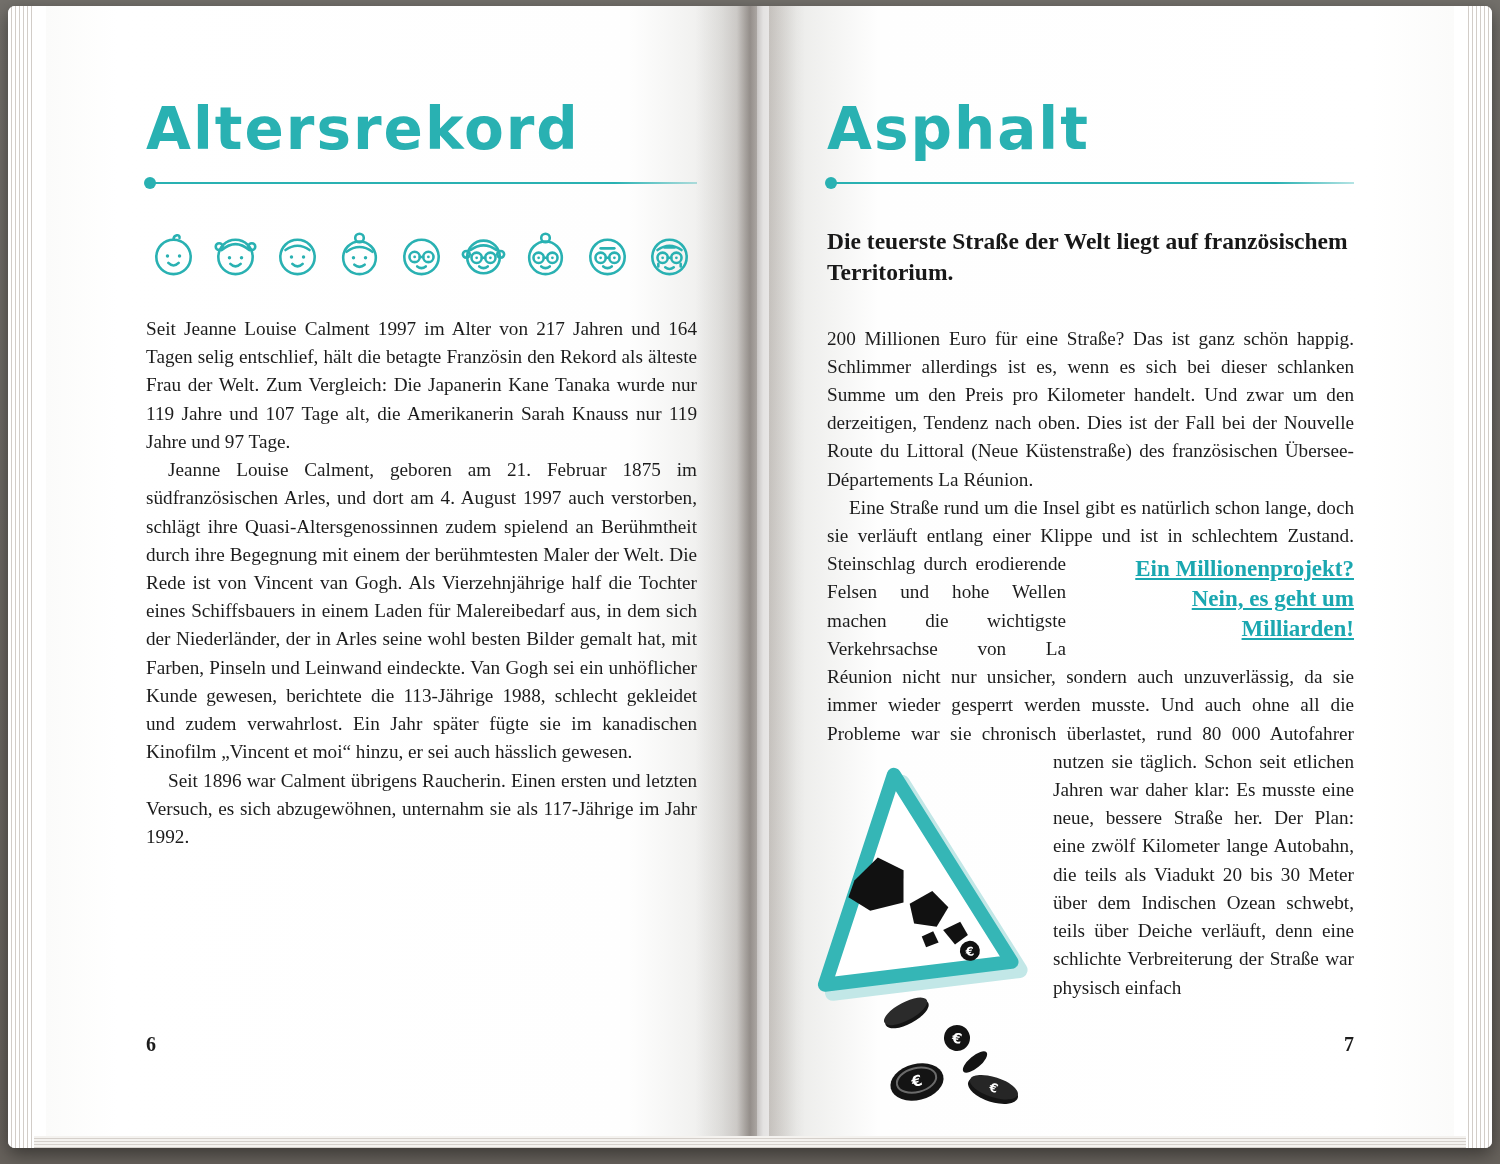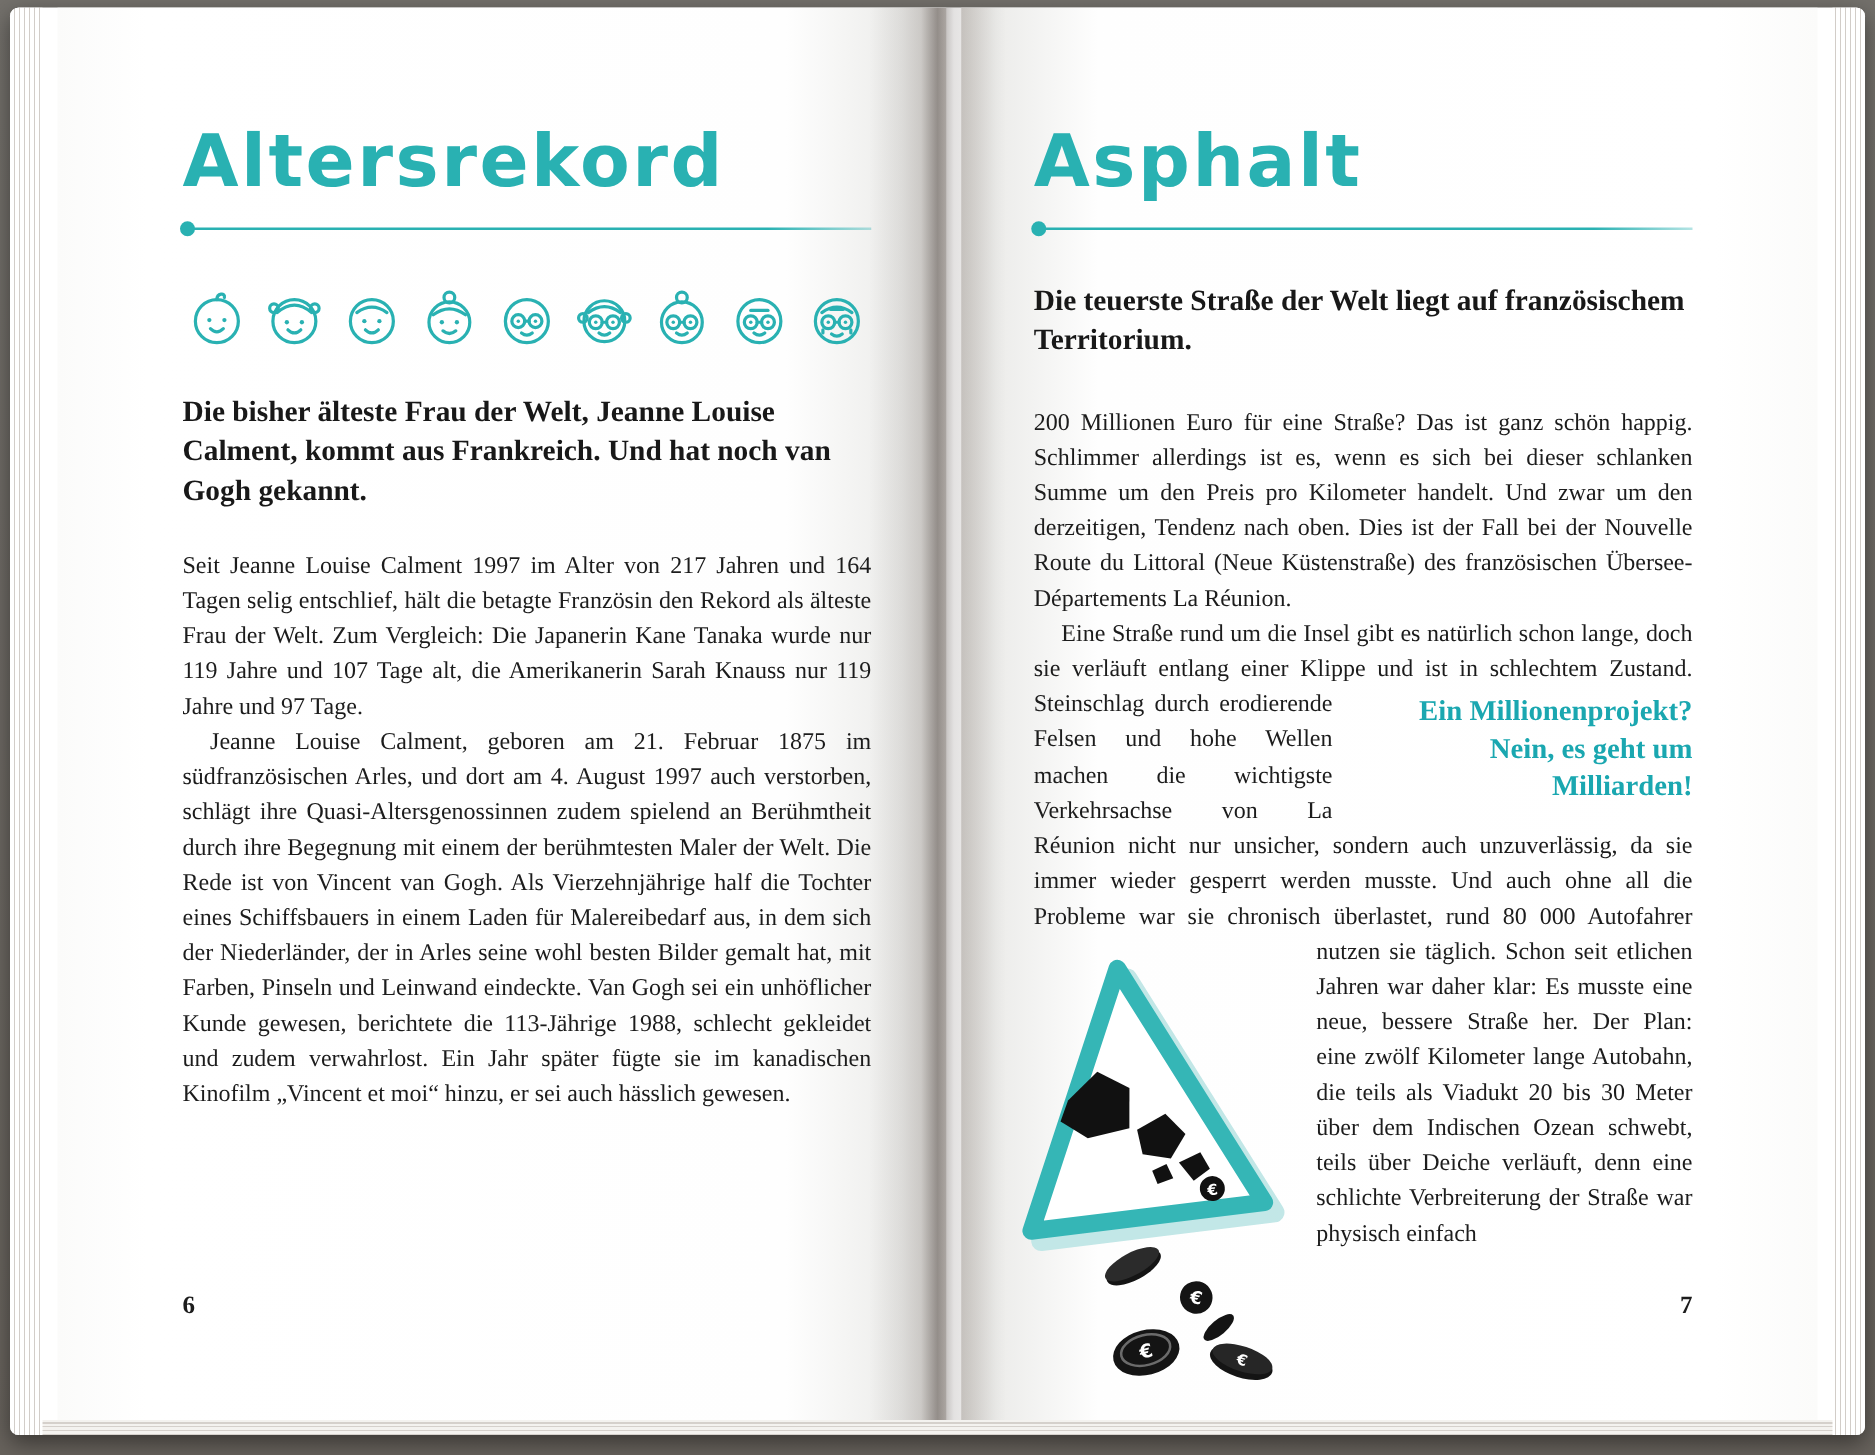--- a/index.html
+++ b/index.html
@@ -33,21 +33,21 @@
 
   .intro{font-family:"Liberation Serif",serif;font-weight:700;font-size:23.5px;line-height:1.33;
         color:#181818;margin:0 0 30px 0;}
   .page.right .intro{margin-bottom:36px;}
 
   .body-text{font-family:"Liberation Serif",serif;font-size:19.2px;line-height:1.47;color:#1c1c1c;
         text-align:justify;margin:0;hyphens:auto;-webkit-hyphens:auto;}
   .body-text.indent{text-indent:1.15em;}
 
   .pullquote{float:right;width:272px;margin:4px 0 6px 16px;text-align:right;
-        font-family:"Liberation Serif",serif;font-weight:700;font-size:23px;line-height:1.3;color:#1aa7b0;text-indent:0;}
+        font-family:"Liberation Serif",serif;font-weight:700;font-size:23px;line-height:1.3;color:#1aa7b0;text-indent:0;text-decoration:underline;}
 
   .illus{float:left;width:248px;height:250px;margin:4px 16px 0 -38px;position:relative;text-indent:0;}
   .illus svg{position:absolute;left:0;top:0;width:266px;height:372px;overflow:visible;}
 
   .page-number{position:absolute;bottom:92px;font-family:"Liberation Serif",serif;font-weight:700;
         font-size:20px;color:#1c1c1c;}
   .page.left .page-number{left:100px;}
   .page.right .page-number{right:100px;}
 </style>
 </head>
@@ -169,24 +169,24 @@
               <circle cx="40" cy="37" r="6"></circle>
               <path d="M30 37h4"></path>
               <circle cx="24" cy="37" r="1.6" fill="#29b1b2" stroke="none"></circle>
               <circle cx="40" cy="37" r="1.6" fill="#29b1b2" stroke="none"></circle>
               <path d="M19 44v3M45 44v3"></path>
               <path d="M27 48q5 4 10 0"></path>
             </svg>
           </span>
       </div>
 
-      <p class="intro">Die bisher älteste Frau der Welt, Jeanne Louise Calment, kommt aus Frankreich. Und hat noch van Gogh gekannt.</p>
 
       <p class="body-text">Seit Jeanne Louise Calment 1997 im Alter von 217 Jahren und 164 Tagen selig entschlief, hält die betagte Französin den Rekord als älteste Frau der Welt. Zum Vergleich: Die Japanerin Kane Tanaka wurde nur 119 Jahre und 107 Tage alt, die Amerikanerin Sarah Knauss nur 119 Jahre und 97 Tage.</p>
       <p class="body-text indent">Jeanne Louise Calment, geboren am 21. Februar 1875 im südfranzösischen Arles, und dort am 4. August 1997 auch verstorben, schlägt ihre Quasi-Altersgenossinnen zudem spielend an Berühmtheit durch ihre Begegnung mit einem der berühmtesten Maler der Welt. Die Rede ist von Vincent van Gogh. Als Vierzehnjährige half die Tochter eines Schiffsbauers in einem Laden für Malereibedarf aus, in dem sich der Niederländer, der in Arles seine wohl besten Bilder gemalt hat, mit Farben, Pinseln und Leinwand eindeckte. Van Gogh sei ein unhöflicher Kunde gewesen, berichtete die 113-Jährige 1988, schlecht gekleidet und zudem verwahrlost. Ein Jahr später fügte sie im kanadischen Kinofilm „Vincent et moi“ hinzu, er sei auch hässlich gewesen.</p>
+      <p class="body-text indent">Seit 1896 war Calment übrigens Raucherin. Einen ersten und letzten Versuch, es sich abzugewöhnen, unternahm sie als 117-Jährige im Jahr 1992.</p>
 
       <div class="page-number">6</div>
     </div>
 
     <div class="page right">
       <h1 class="chapter-title">Asphalt</h1>
       <div class="rule"></div>
 
       <p class="intro">Die teuerste Straße der Welt liegt auf französischem Territorium.</p>
 

